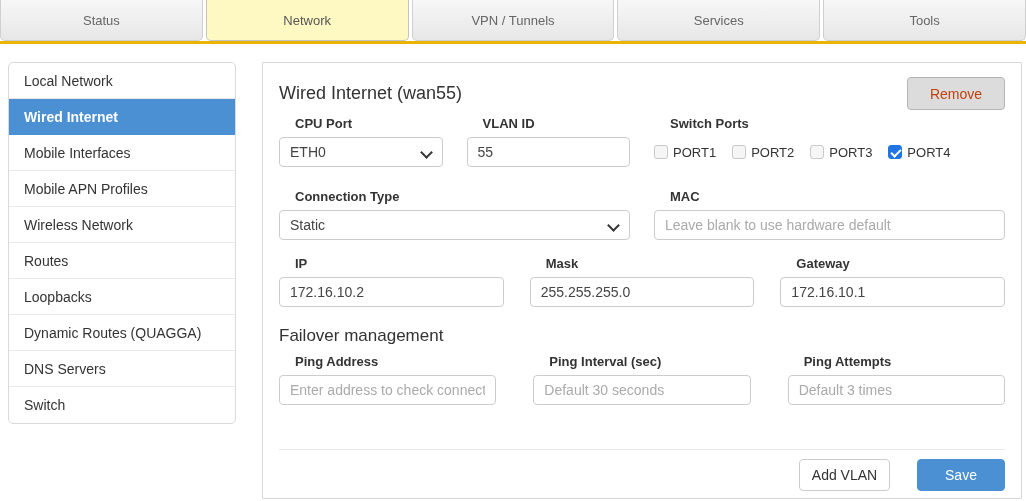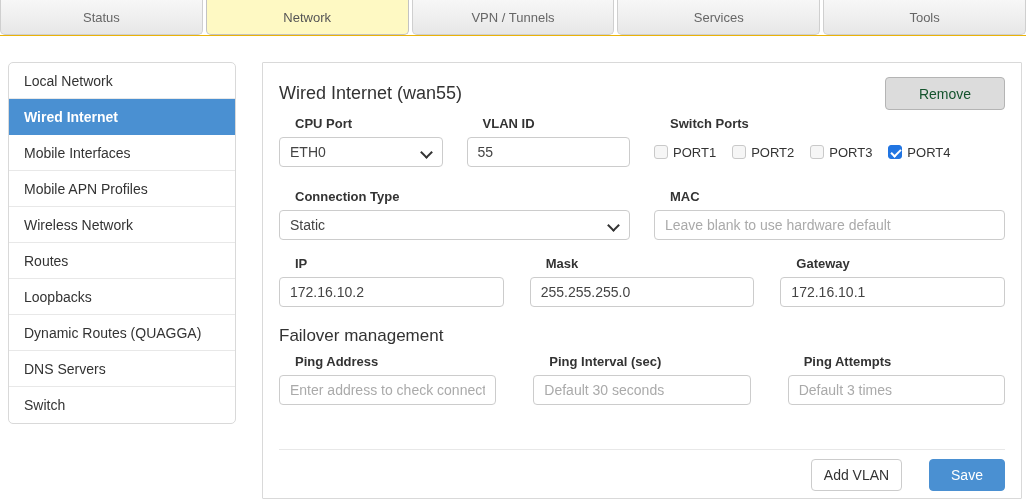--- a/index.html
+++ b/index.html
@@ -1,21 +1,21 @@
 <!DOCTYPE html>
 <html><head>
 <meta charset="utf-8">
 <style>
   * { box-sizing: border-box; }
   html,body { margin:0; padding:0; background:#fff; }
   body { font-family:"Liberation Sans", sans-serif; }
   .screen { position:relative; width:1026px; height:501px; background:#fff; overflow:hidden; }
 
   
-  .tabbar { display:flex; gap:3px; height:36px; border-bottom:1px solid #eab308; }
+  .tabbar { display:flex; gap:3px; height:44px; border-bottom:3px solid #eab308; }
   .tab {
     flex:1; display:flex; align-items:center; justify-content:center;
     font-size:13px; color:#666; cursor:pointer;
     background:linear-gradient(#f7f7f7,#e7e7e7);
     border:1px solid #cfcfcf; border-top:none;
     border-radius:0 0 5px 5px;
   }
   .tab.active { background:#fef9c3; color:#555; border-color:#c3c3c3; }
 
   
@@ -33,21 +33,21 @@
 
   
   .main-panel {
     position:absolute; left:262px; top:62px; width:760px; height:437px;
     background:#fff; border:1px solid #d9d9d9; border-radius:1px;
     padding:14px 16px 10px;
   }
   .panel-header { display:flex; justify-content:space-between; align-items:center; height:33px; }
   .panel-title { font-size:18px; color:#333; }
   .btn { border-radius:4px; font-size:14px; font-family:inherit; cursor:pointer; }
-  .btn-remove { width:120px; height:33px; background:#dcdcdc; border:1px solid #b4b4b4; color:#14532d; }
+  .btn-remove { width:98px; height:33px; background:#dcdcdc; border:1px solid #b4b4b4; color:#c2410c; }
 
   .form-row { display:flex; gap:24px; }
   .row1 { margin-top:6px; }
   .row2 { margin-top:22px; }
   .row3 { margin-top:16px; gap:26px; }
   .row4 { gap:37px; }
   .w1 { width:164px; } .w2 { width:352px; } .w3 { width:225px; }
 
   .field label {
     display:block; font-size:13px; font-weight:bold; color:#333;
@@ -76,21 +76,21 @@
   .box.checked::after {
     content:""; position:absolute; left:4px; top:1px; width:4px; height:8px;
     border:solid #fff; border-width:0 2px 2px 0; transform:rotate(45deg);
   }
 
   .section-heading { font-size:17px; color:#333; margin:18px 0 8px; line-height:21px; }
 
   .divider { border:none; border-top:1px solid #e8e8e8; margin:44px 0 0; }
   .footer { display:flex; justify-content:flex-end; gap:27px; margin-top:9px; }
   .btn-addvlan { width:91px; height:32px; background:#fff; border:1px solid #ccc; color:#333; }
-  .btn-save { width:76px; height:32px; background:#4a90d2; border:1px solid #4a90d2; color:#fff; }
+  .btn-save { width:88px; height:32px; background:#4a90d2; border:1px solid #4a90d2; color:#fff; }
 </style>
 </head>
 <body>
 
 <div class="screen">
 
   <div class="tabbar">
     <div class="tab">Status</div>
     <div class="tab active">Network</div>
     <div class="tab">VPN / Tunnels</div>

